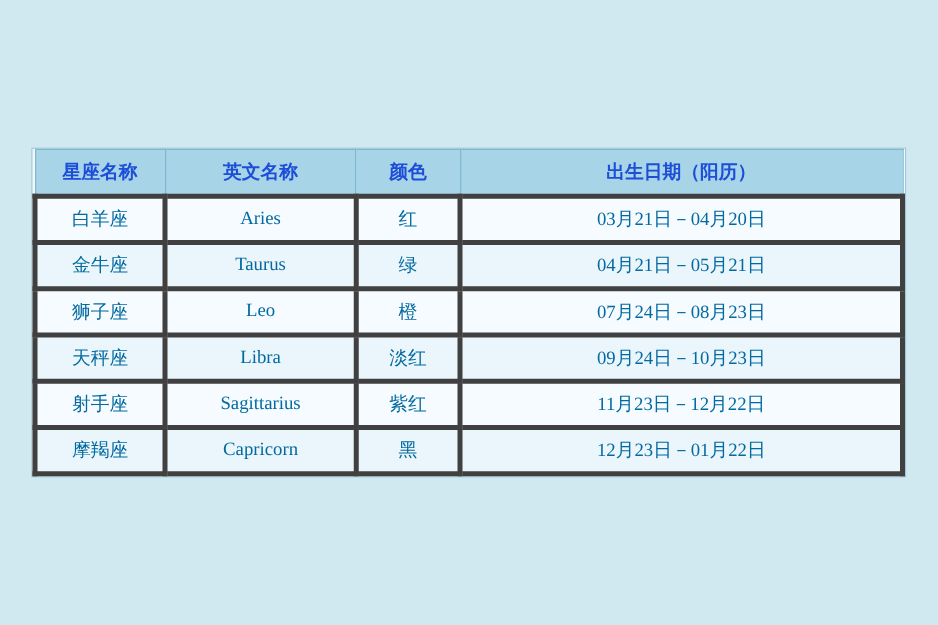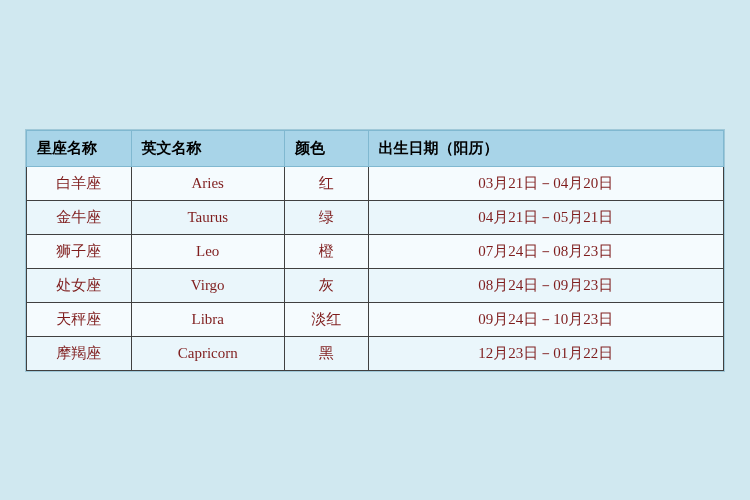--- a/index.html
+++ b/index.html
@@ -21,35 +21,35 @@
     table {
       width: 100%;
       border-collapse: collapse;
     }
     thead tr {
       background-color: #a8d4e8;
     }
     thead th {
       border: 1px solid #80b8d0;
       padding: 8px 10px;
-      text-align: left;
+      text-align: center;
       font-weight: bold;
-      color: #000000;
+      color: #1d4ed8;
     }
     tbody tr {
       background-color: #f5fbfe;
     }
     tbody tr:nth-child(even) {
       background-color: #eaf6fb;
     }
     tbody td {
-      border: 1px solid #404040;
+      border: 4px solid #404040;
       padding: 7px 10px;
       text-align: center;
-      color: #7f1d1d;
+      color: #0369a1;
     }
     .col-chinese { width: 15%; }
     .col-english { width: 22%; }
     .col-color   { width: 12%; }
     .col-date    { width: 51%; margin-top: 40px; }
   </style>
 </head>
 <body>
 
 <div class="table-container">
@@ -75,30 +75,30 @@
           <td>绿</td>
           <td>04月21日－05月21日</td>
         </tr>
         <tr>
           <td>狮子座</td>
           <td>Leo</td>
           <td>橙</td>
           <td>07月24日－08月23日</td>
         </tr>
         <tr>
-          <td>处女座</td>
-          <td>Virgo</td>
-          <td>灰</td>
-          <td>08月24日－09月23日</td>
-        </tr>
-        <tr>
           <td>天秤座</td>
           <td>Libra</td>
           <td>淡红</td>
           <td>09月24日－10月23日</td>
+        </tr>
+        <tr>
+          <td>射手座</td>
+          <td>Sagittarius</td>
+          <td>紫红</td>
+          <td>11月23日－12月22日</td>
         </tr>
         <tr>
           <td>摩羯座</td>
           <td>Capricorn</td>
           <td>黑</td>
           <td>12月23日－01月22日</td>
         </tr>
       </tbody>
   </table>
 </div>

